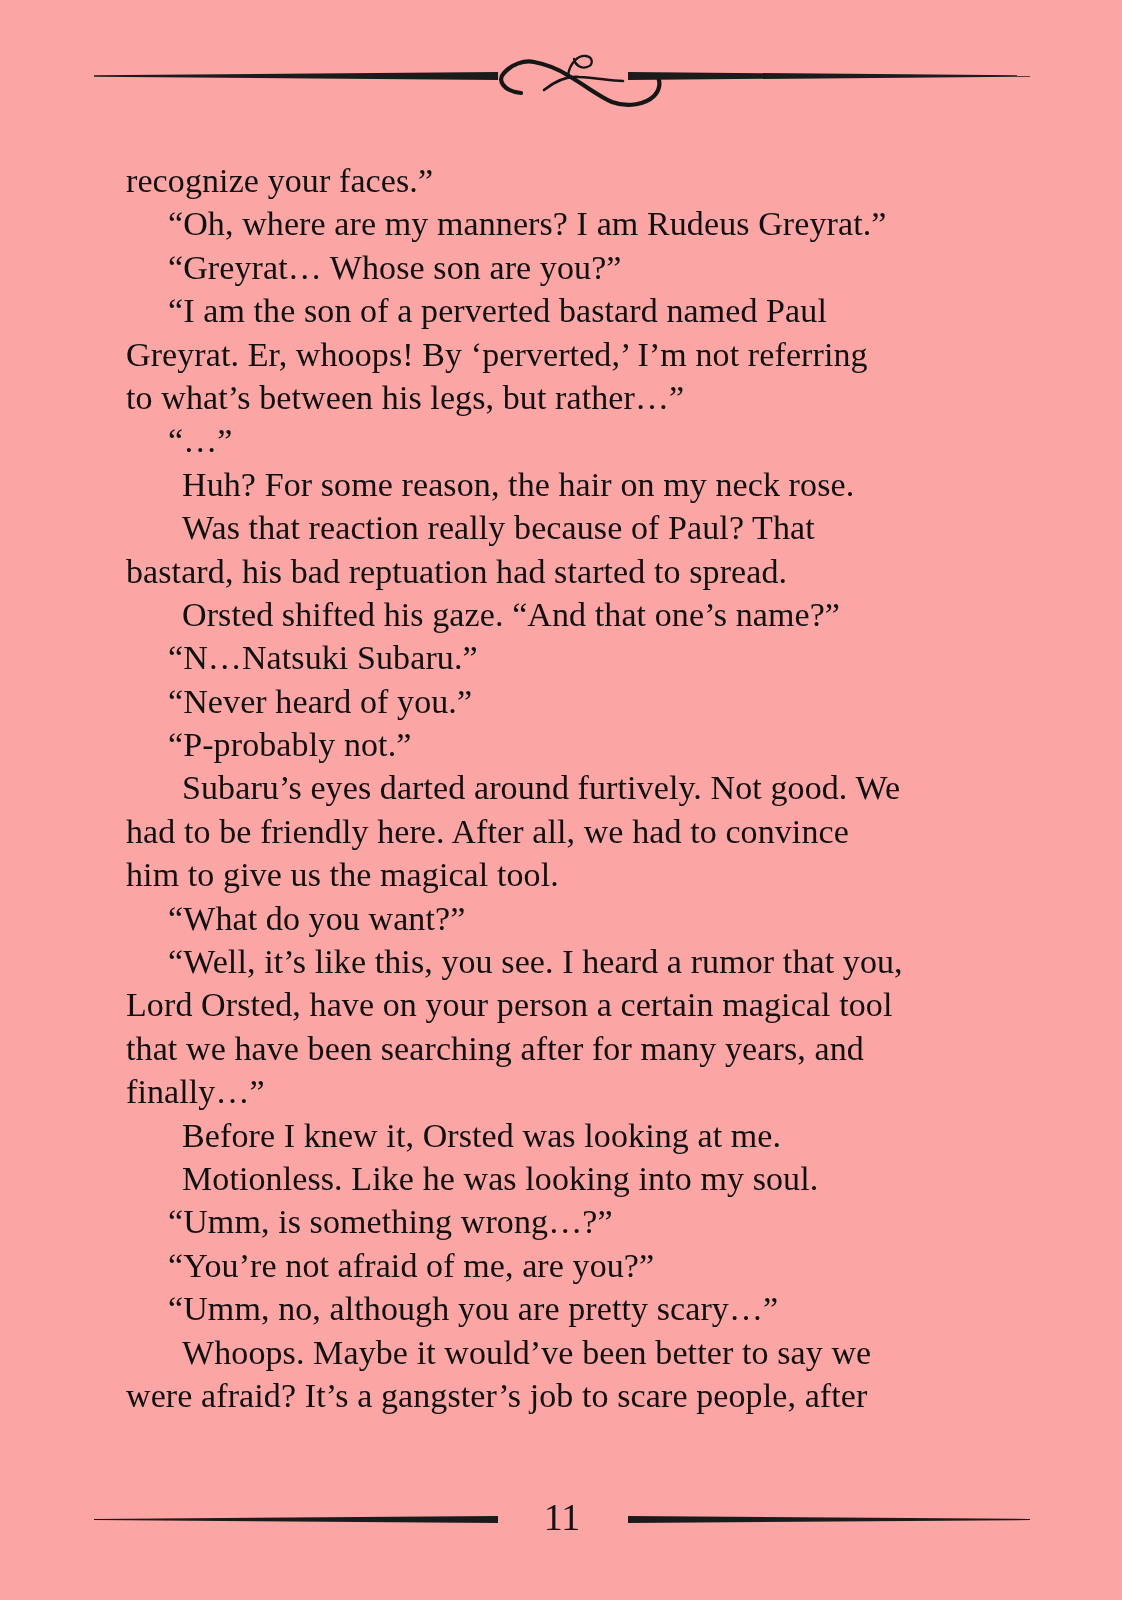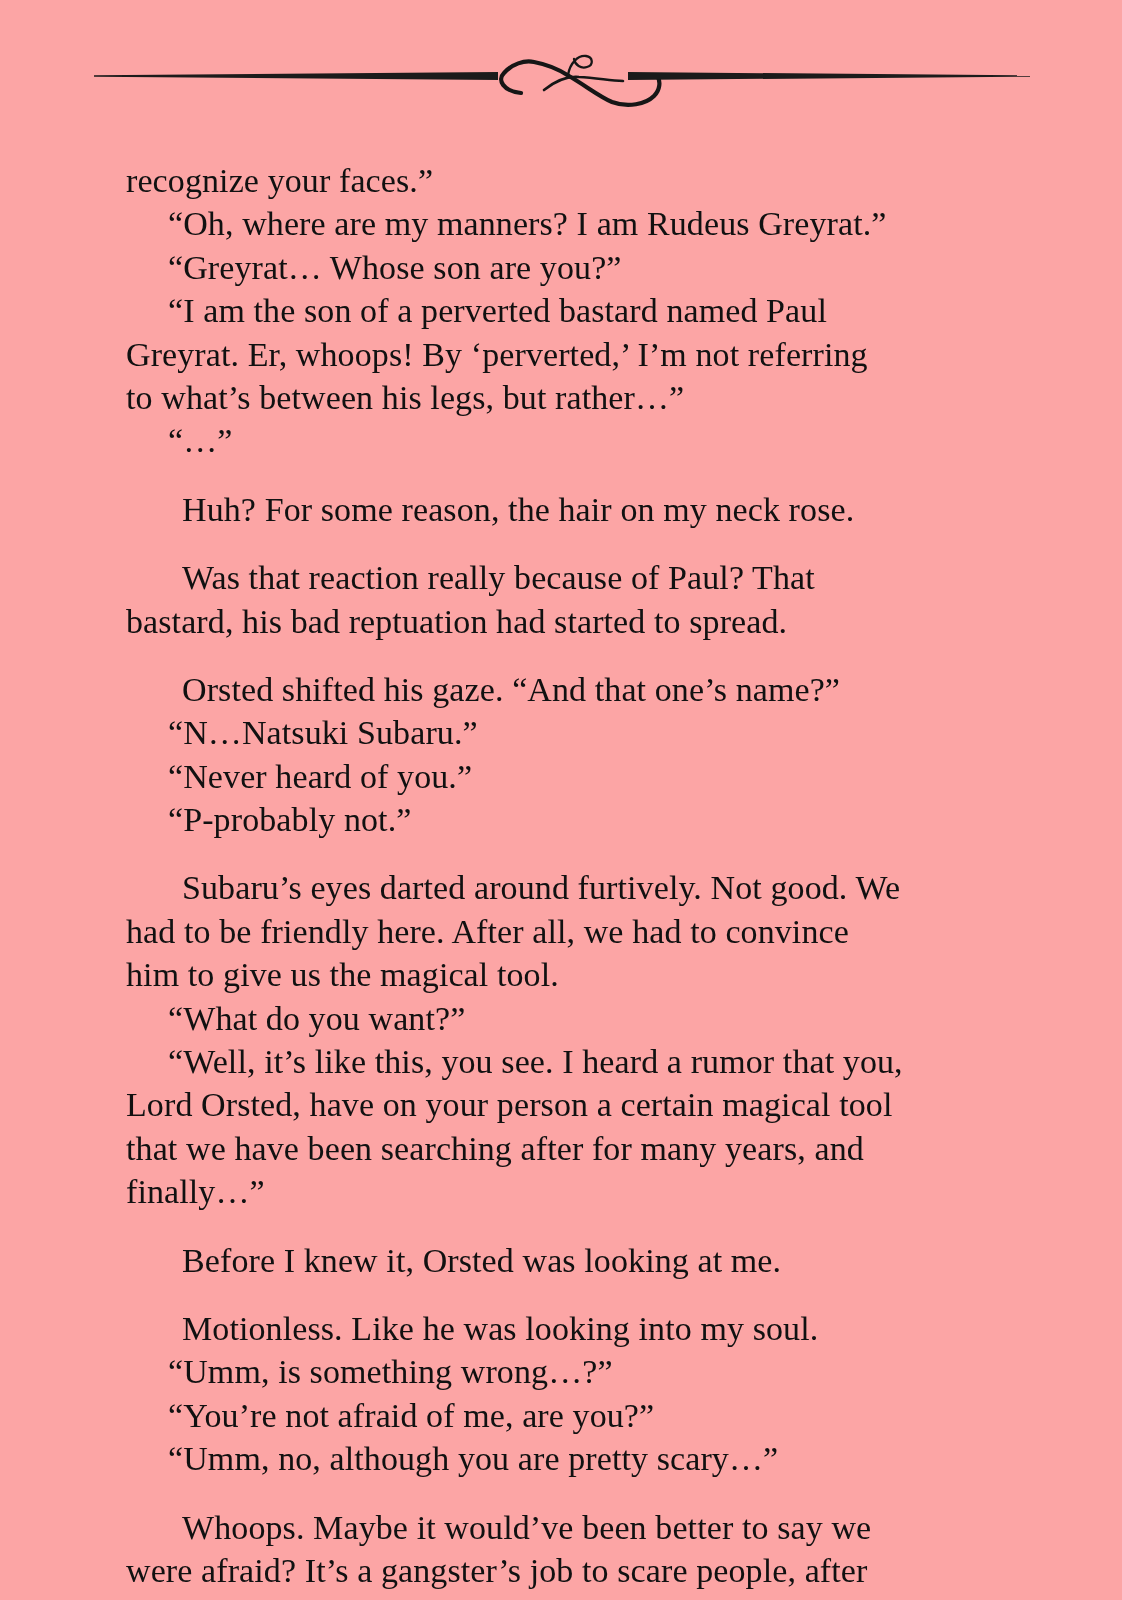--- a/index.html
+++ b/index.html
@@ -57,21 +57,21 @@
     left: 126px;
     top: 159px;
     width: 900px;
     font-size: 34px;
     line-height: 43.4px;
     letter-spacing: 0.1px;
     white-space: pre;
   }
   .line { height: 43.4px; }
   .line.indent-quote { padding-left: 42px; }
-  .line.indent-word  { padding-left: 56px; margin-top: 25px; }
+  .line.indent-word  { padding-left: 56px; }
 
   
   .footer {
     position: absolute;
     left: 94px;
     top: 1494px;
     width: 936px;
     height: 52px;
   }
   .footer .rule-left {
@@ -101,14 +101,19 @@
     <svg class="flourish" viewBox="0 0 180 62" fill="none" xmlns="http://www.w3.org/2000/svg">
       <path d="M35,41 C17,39 11,28 18,21 C26,12 38,8 48,10 C64,13 74,18 83,24 C100,34 114,45 126,50 C142,56 160,52 168,44 C174,38 175,29 171,24" stroke="#161616" stroke-width="4.2" stroke-linecap="round"></path>
       <path d="M58,38 C69,29 81,24 93,25 C110,26 122,28 137,29" stroke="#161616" stroke-width="2.6" stroke-linecap="round"></path>
       <path d="M82,23 C84,11 92,3 100,4 C107,5 108,13 101,15 C95,17 89,13 88,7" stroke="#161616" stroke-width="2.3" stroke-linecap="round"></path>
     </svg>
     <div class="rule rule-right taper-to-left"></div>
   </div>
 
   <div class="text-block" id="text-block"><div class="line">recognize your faces.”</div><div class="line indent-quote">“Oh, where are my manners? I am Rudeus Greyrat.”</div><div class="line indent-quote">“Greyrat… Whose son are you?”</div><div class="line indent-quote">“I am the son of a perverted bastard named Paul</div><div class="line">Greyrat. Er, whoops! By ‘perverted,’ I’m not referring</div><div class="line">to what’s between his legs, but rather…”</div><div class="line indent-quote">“…”</div><div class="line indent-word">Huh? For some reason, the hair on my neck rose.</div><div class="line indent-word">Was that reaction really because of Paul? That</div><div class="line">bastard, his bad reptuation had started to spread.</div><div class="line indent-word">Orsted shifted his gaze. “And that one’s name?”</div><div class="line indent-quote">“N…Natsuki Subaru.”</div><div class="line indent-quote">“Never heard of you.”</div><div class="line indent-quote">“P-probably not.”</div><div class="line indent-word">Subaru’s eyes darted around furtively. Not good. We</div><div class="line">had to be friendly here. After all, we had to convince</div><div class="line">him to give us the magical tool.</div><div class="line indent-quote">“What do you want?”</div><div class="line indent-quote">“Well, it’s like this, you see. I heard a rumor that you,</div><div class="line">Lord Orsted, have on your person a certain magical tool</div><div class="line">that we have been searching after for many years, and</div><div class="line">finally…”</div><div class="line indent-word">Before I knew it, Orsted was looking at me.</div><div class="line indent-word">Motionless. Like he was looking into my soul.</div><div class="line indent-quote">“Umm, is something wrong…?”</div><div class="line indent-quote">“You’re not afraid of me, are you?”</div><div class="line indent-quote">“Umm, no, although you are pretty scary…”</div><div class="line indent-word">Whoops. Maybe it would’ve been better to say we</div><div class="line">were afraid? It’s a gangster’s job to scare people, after</div></div>
 
+  <div class="footer">
+    <div class="rule rule-left taper-to-right"></div>
+    <div class="page-number">11</div>
+    <div class="rule rule-right taper-to-left"></div>
+  </div>
 
 </div>
 
 </body></html>

